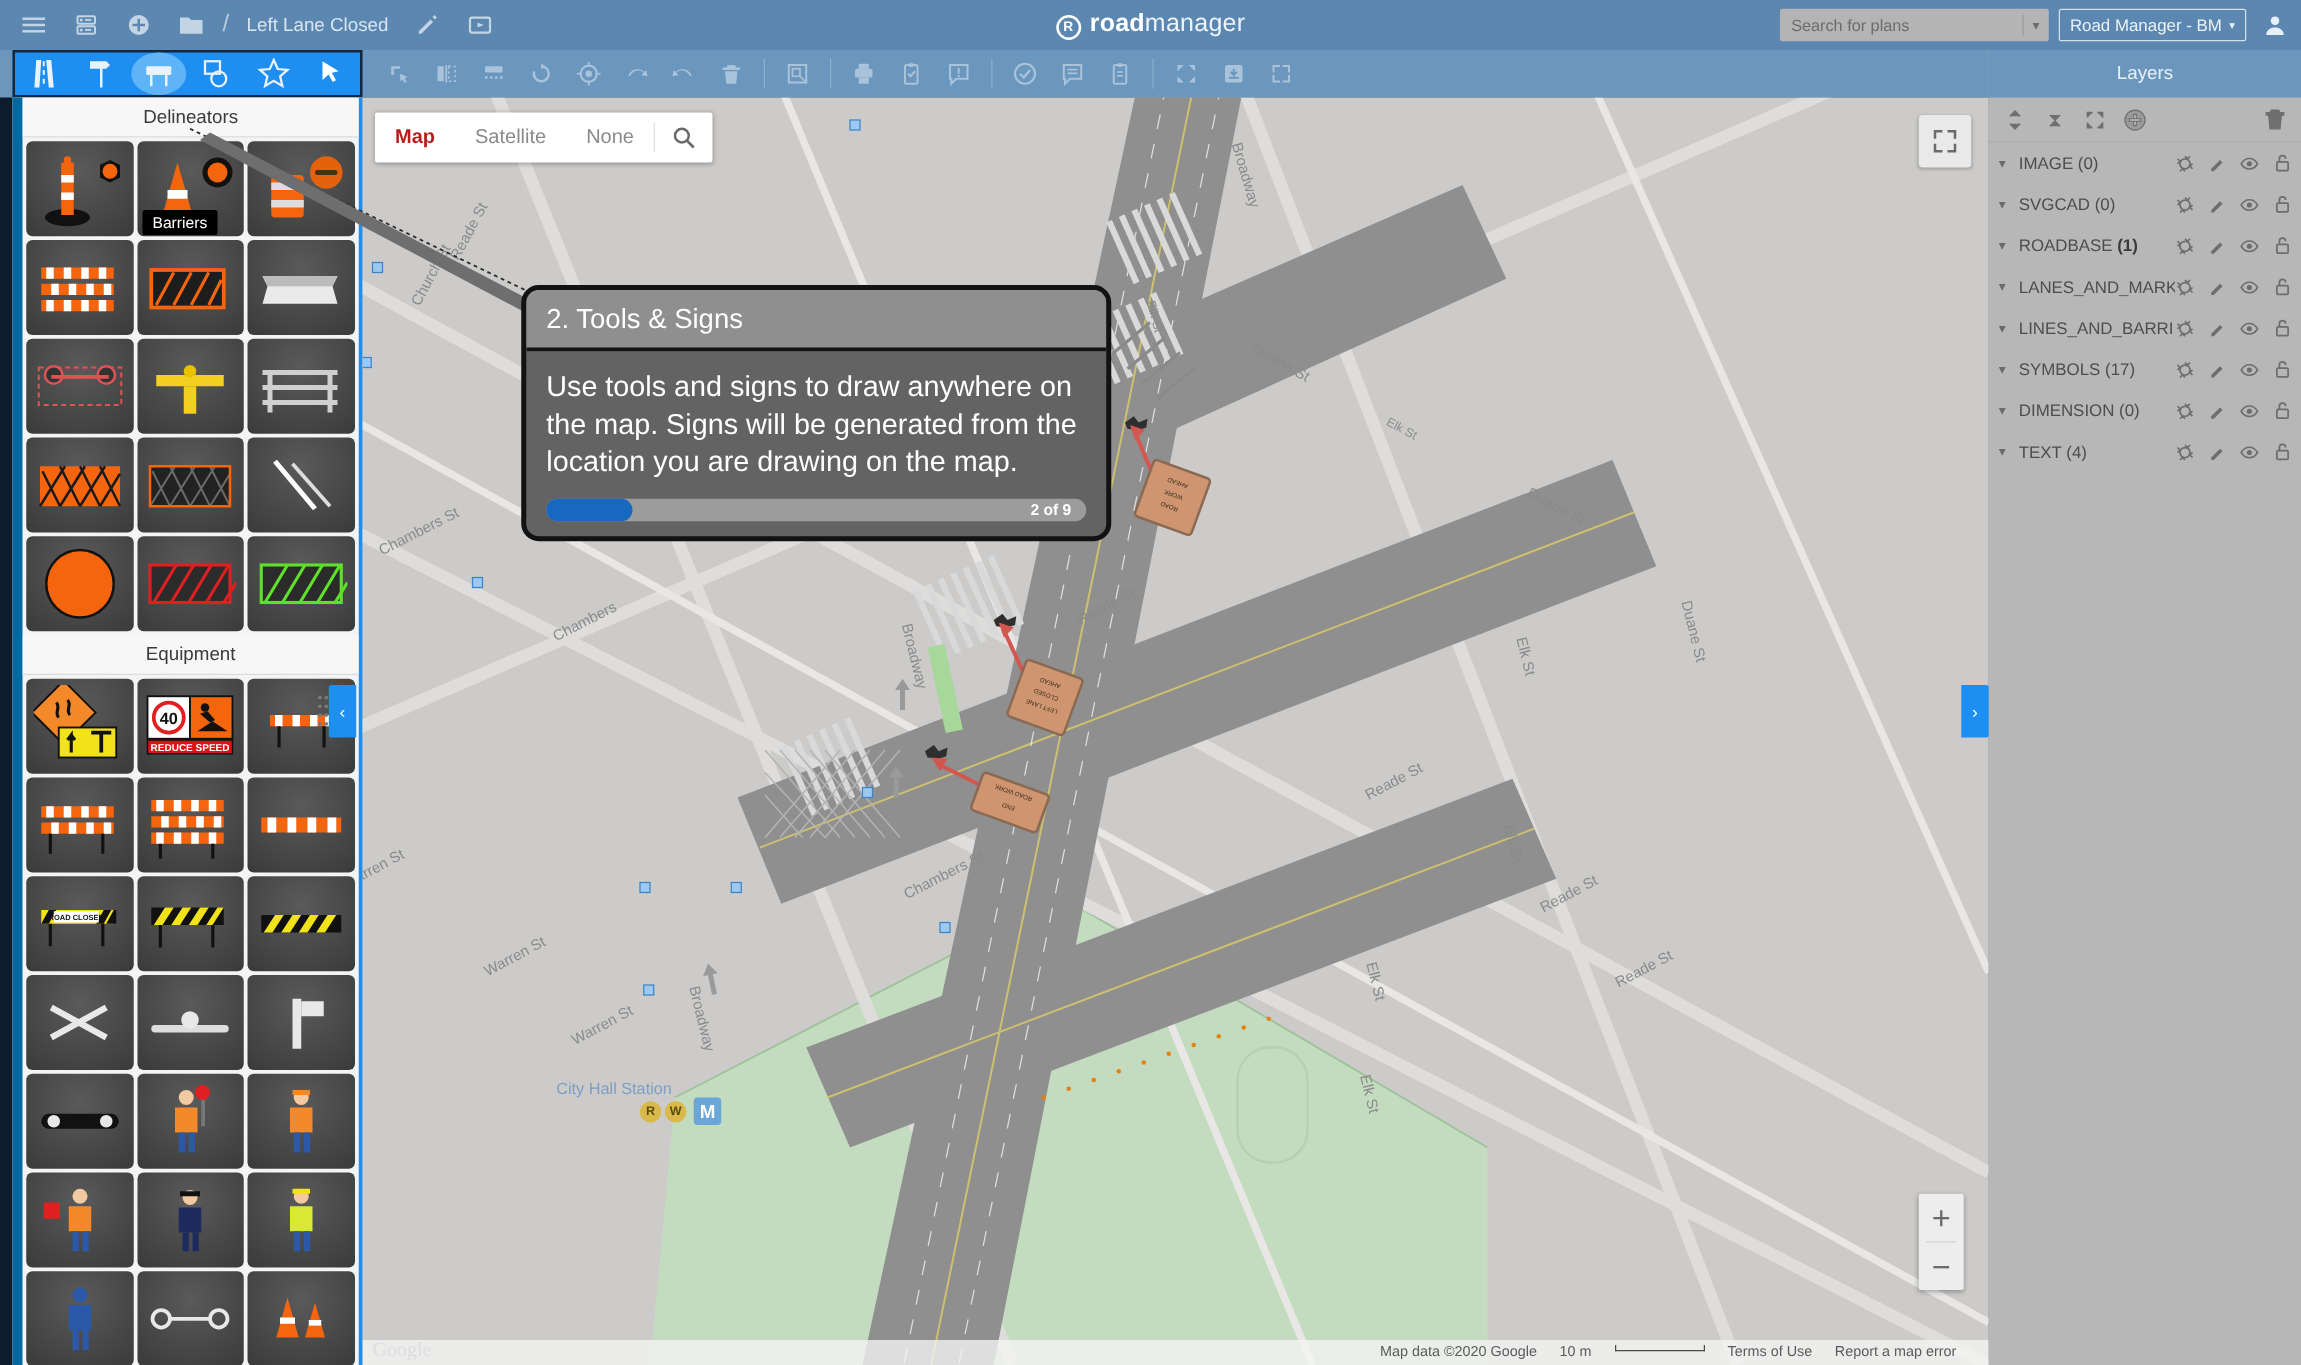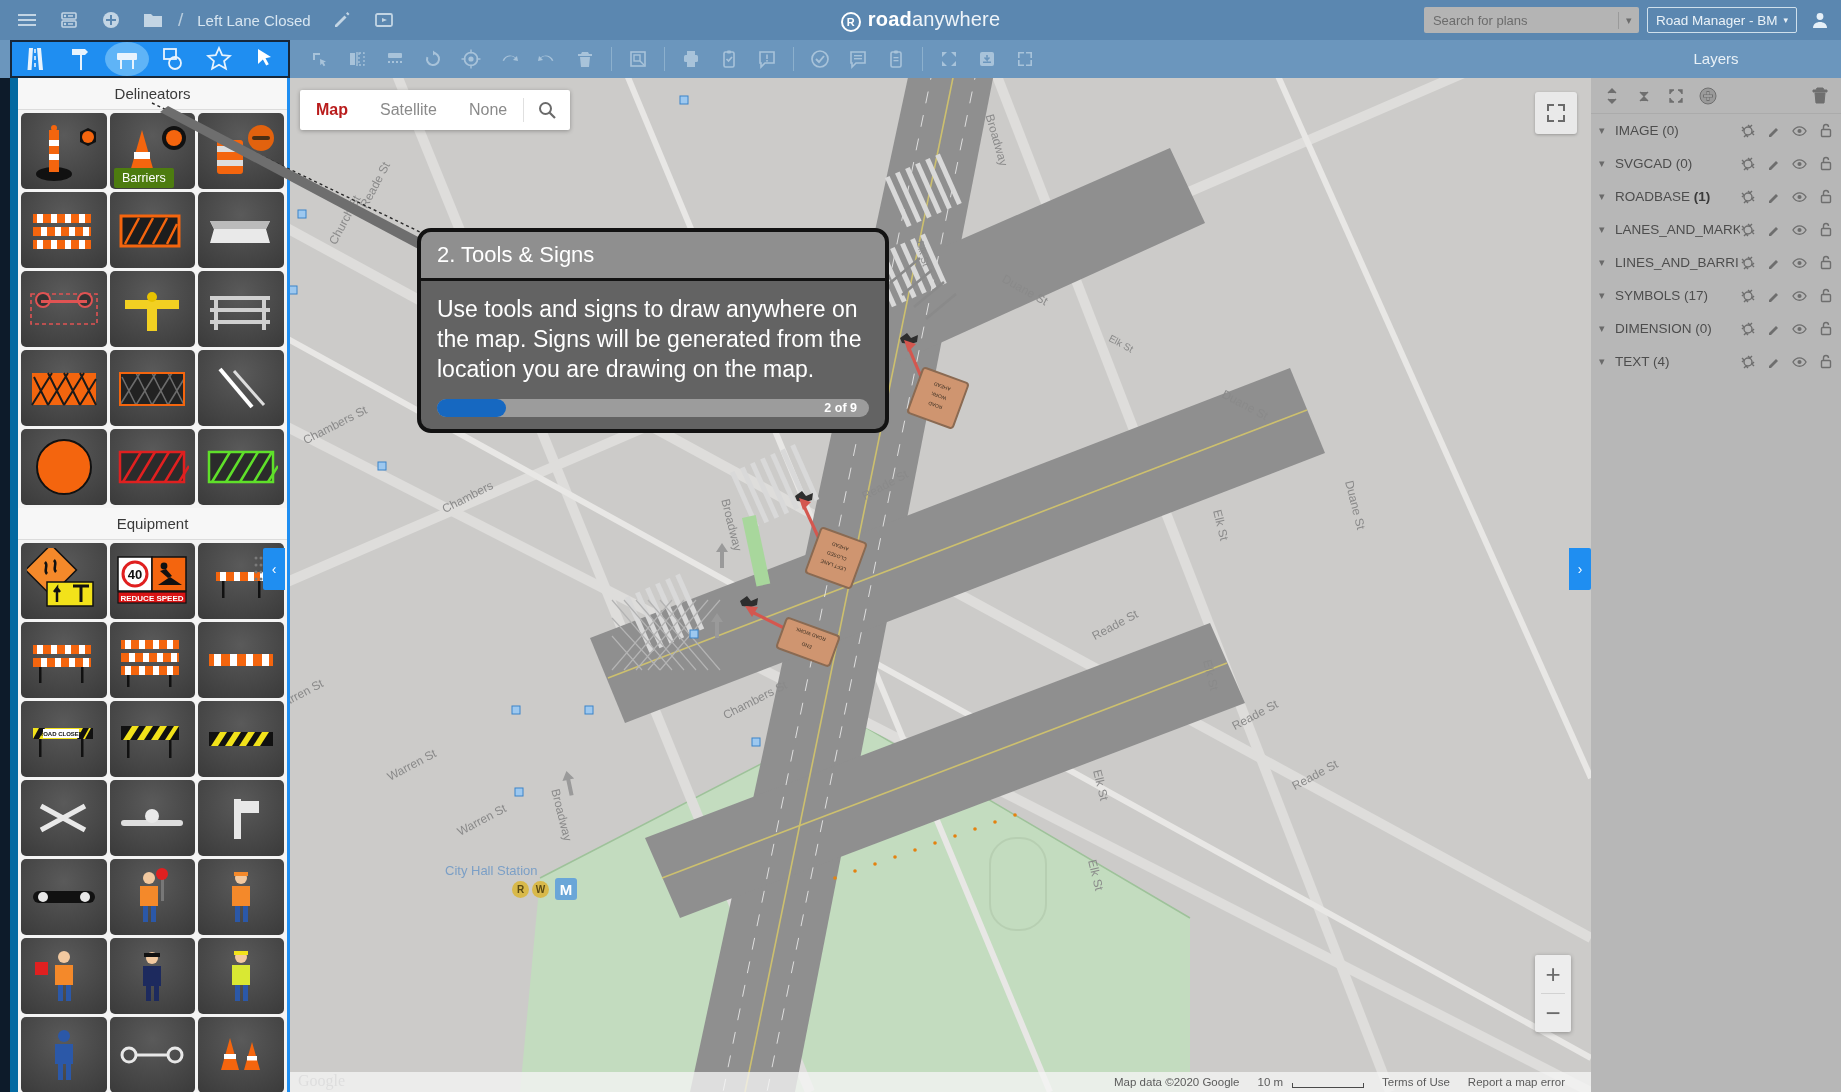--- a/index.html
+++ b/index.html
@@ -65,21 +65,21 @@
     background:#f4f4f4; border-left:8px solid #0369a1; border-right:3px solid #1f8ef1;
     overflow:hidden; }
   .pal-header { height:32px; line-height:32px; text-align:center; font-size:15px;
     color:#3a3a3a; background:#f7f7f7; border-bottom:1px solid #dcdcdc; }
   .pal-grid { display:grid; grid-template-columns:repeat(3,1fr); gap:3px; padding:3px; }
   .pal-cell { height:76px; background:radial-gradient(circle at 50% 30%,#5a5a5a,#3a3a3a);
      border-radius:5px; display:flex; align-items:center; justify-content:center;
      cursor:pointer; position:relative; overflow:hidden; }
 
   
-  .pal-tooltip { position:absolute; left:96px; top:90px; background:#4d7c0f;
+  .pal-tooltip { position:absolute; left:96px; top:90px; background:#000000;
     color:#fff; font-size:12.5px; padding:3px 8px; border-radius:2px; z-index:40; }
 
   
   .pointer-line { position:absolute; left:0; top:0; width:1841px; height:1092px;
     pointer-events:none; z-index:35; }
 
   
   .map { position:absolute; left:290px; top:78px; right:250px; bottom:0;
     background:#c9c9c9; overflow:hidden; }
   .map-svg { position:absolute; left:0; top:0; }
@@ -97,21 +97,21 @@
     justify-content:center; box-shadow:0 1px 3px rgba(0,0,0,.25); cursor:pointer; }
   .map-zoom { position:absolute; right:20px; bottom:60px; width:36px;
     background:#ededed; border-radius:2px; box-shadow:0 1px 4px rgba(0,0,0,.3); }
   .mz-btn { height:38px; display:flex; align-items:center; justify-content:center;
      font-size:26px; color:#6b6b6b; cursor:pointer; }
   .mz-div { height:1px; background:#d2d2d2; margin:0 6px; }
   .map-attrib { position:absolute; left:0; right:0; bottom:0; height:20px;
     display:flex; align-items:center; justify-content:flex-end; gap:18px;
     font-size:11.5px; color:#5b5b5b; padding-right:26px;
     background:rgba(245,245,245,.78); }
-  .scalebar { display:flex; align-items:flex-end; gap:9px; }
+  .scalebar { display:flex; align-items:flex-start; gap:19px; }
   .scalebar .bar { width:72px; height:5px; border:1px solid #4a4a4a;
     border-top:0; }
   .google-wm { position:absolute; left:8px; bottom:2px; font-size:16px;
     color:#8b8b8b; font-family:"Liberation Serif",serif; }
 
   
   .handle-left { position:absolute; left:263px; top:548px; width:22px; height:42px;
      background:#1f8ef1; color:#fff; display:flex; align-items:center;
      justify-content:center; font-size:14px; cursor:pointer; z-index:20;
      border-radius:2px 0 0 2px; }
@@ -208,21 +208,21 @@
       <div class="tb-btn">
         <svg width="22" height="22" viewBox="0 0 22 22">
             <rect x="3" y="5" width="16" height="12" rx="1.5" fill="none" stroke="#c3d5e4" stroke-width="1.8"></rect>
             <path d="M9 9l5 2-5 2z"></path>
           </svg>
       </div>
     </div>
 
     <div class="brand">
       <div class="brand-txt">
-        <span class="brand-logo">R</span><b>road</b><span class="light">anywhere</span>
+        <span class="brand-logo">R</span><b>road</b><span class="light">manager</span>
       </div>
     </div>
 
     <div class="topbar-right">
       <div class="searchbox">
         <input type="text" placeholder="Search for plans" style="">
         <div class="divider"></div>
         <div class="caret">▾</div>
       </div>
       <div class="acctbtn">

